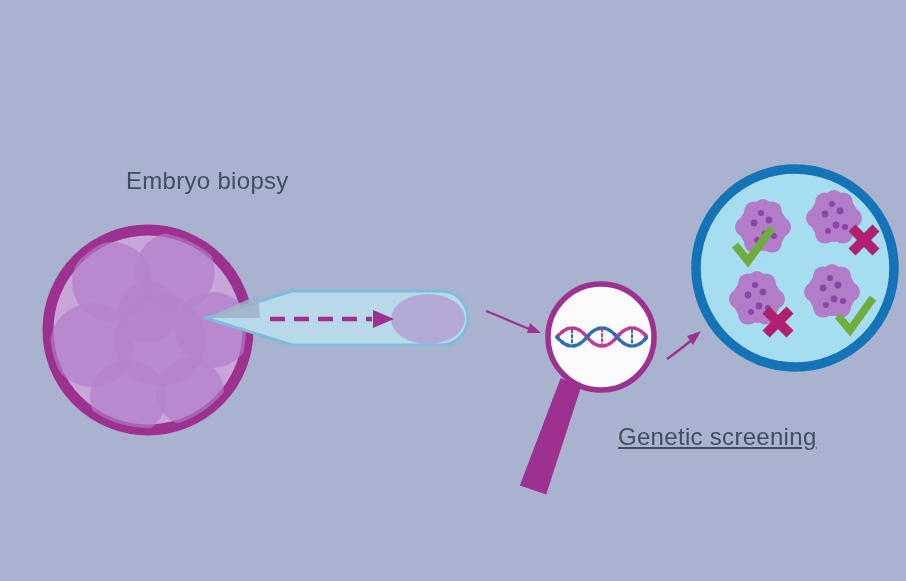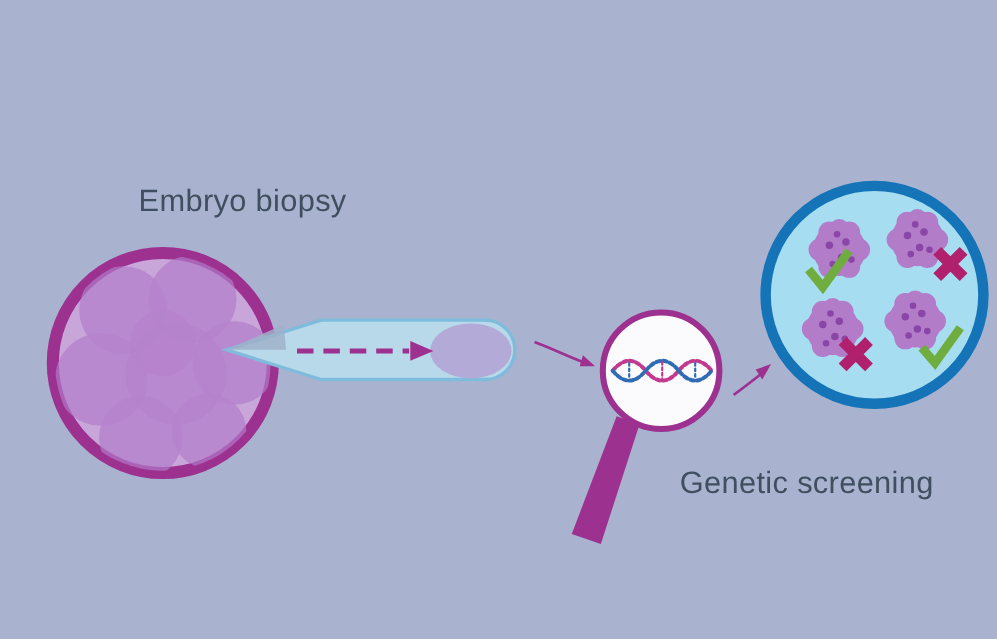--- a/index.html
+++ b/index.html
@@ -6,27 +6,27 @@
   body{
     width:906px;height:581px;overflow:hidden;
     background:var(--background,#a9b2cf);
     font-family:"Liberation Sans", sans-serif;
   }
   .scene{position:relative;width:906px;height:581px;}
   .scene svg{position:absolute;left:0;top:0;}
   .label{
     position:absolute;
     color:var(--text,#3f4f60);
-    font-size:28px;
+    font-size:24px;
     letter-spacing:.3px;
     white-space:nowrap;
     user-select:none;
   }
   .label-left{left:126px;top:167px;}
-  .label-right{left:618px;top:423px;}
+  .label-right{left:618px;top:423px;text-decoration:underline;}
 </style>
 </head>
 <body style="--background: #a9b2cf; --magenta: #9d3190; --embryo_inner: #c9a6da; --cell: #b27cc9; --cell_dark: #8a46a6; --pipette_fill: #b8d9ea; --pipette_stroke: #7fbcdc; --pipette_tip: #9fb0c9; --extracted_cell: #b3aad7; --glass_fill: #fbfbfe; --dna_blue: #2f6cb3; --dna_pink: #c23a90; --result_stroke: #1474b7; --result_fill: #a7ddf1; --check_green: #6fae3e; --cross_red: #b0206d; --text: #3f4f60;">
 
 <div class="scene">
 
   <svg width="906" height="581" viewBox="0 0 906 581">
     <defs>
       <clipPath id="embryoClip">
           <circle cx="148" cy="330" r="98"></circle>

